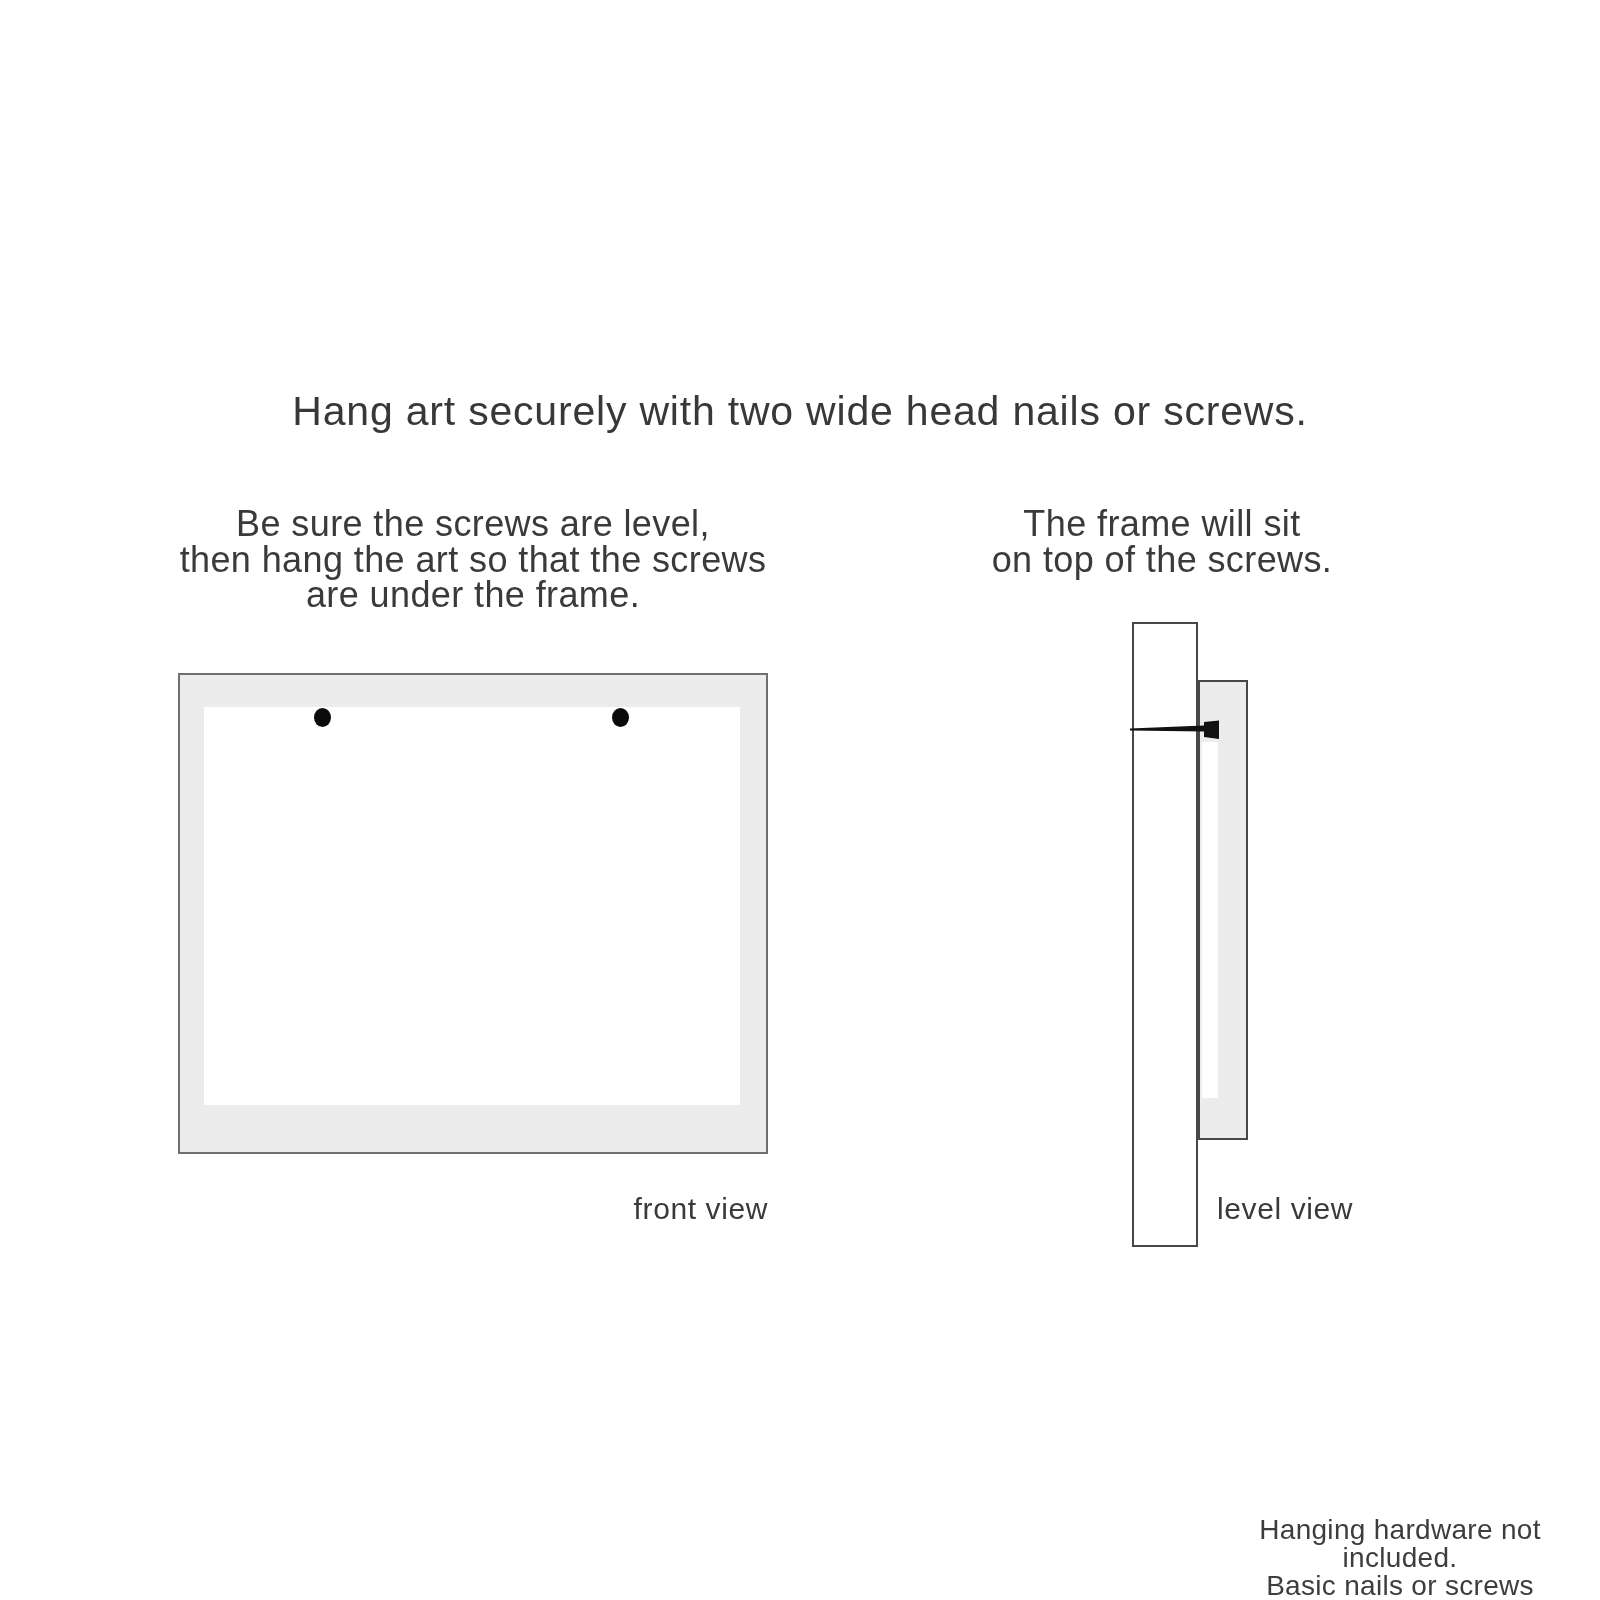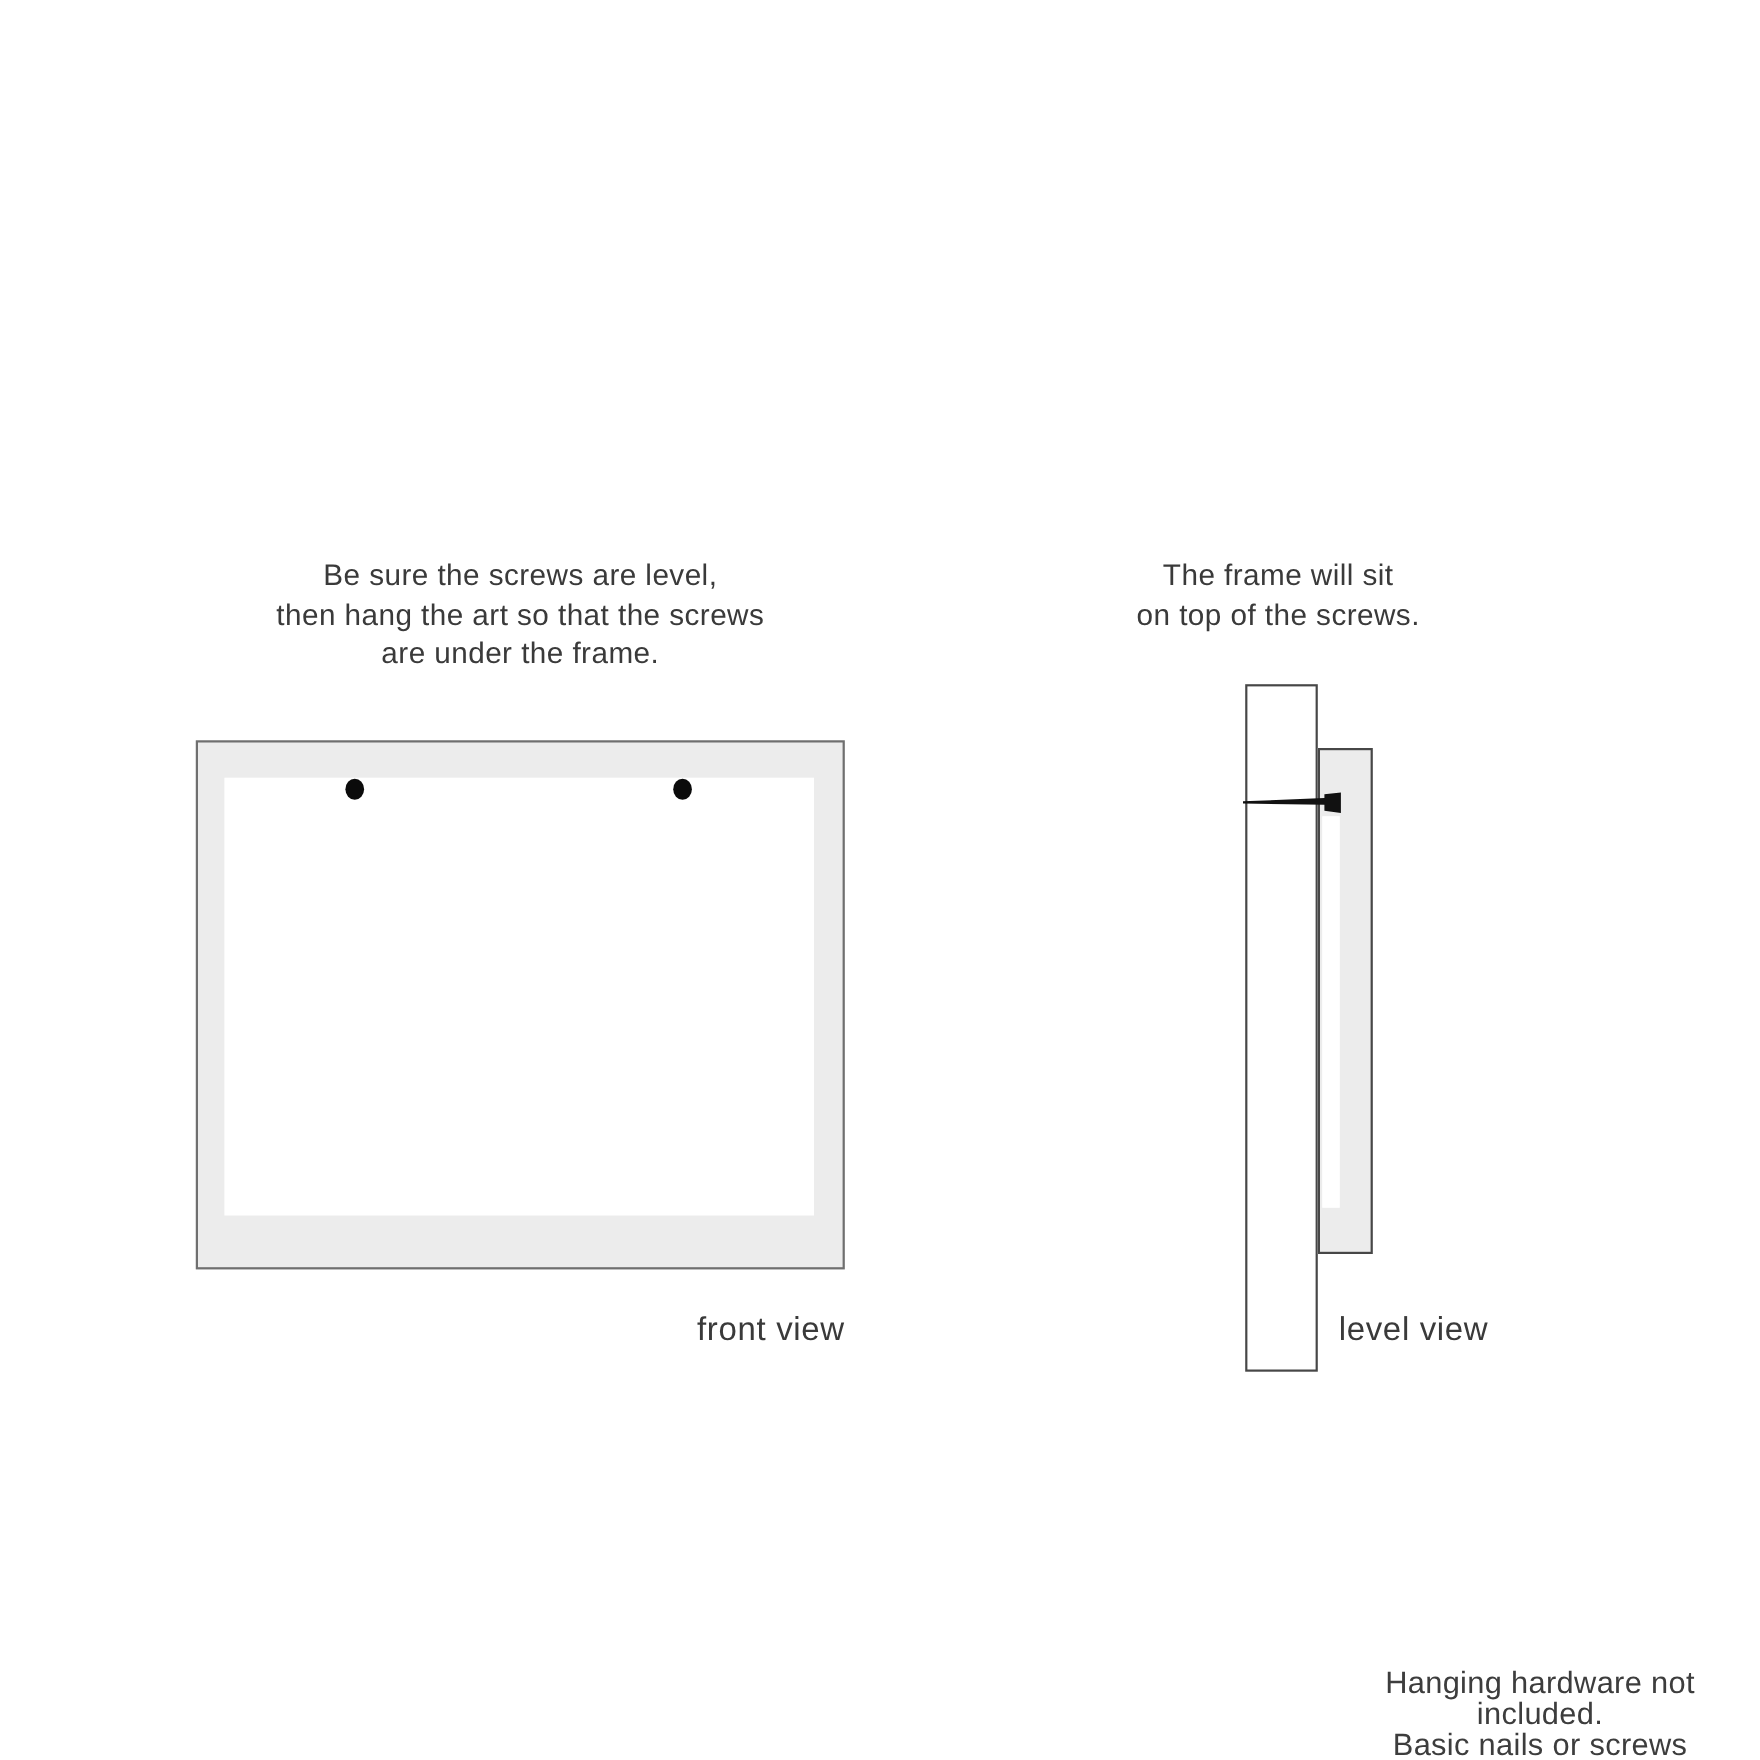--- a/index.html
+++ b/index.html
@@ -24,21 +24,21 @@
     text-align: center;
     font-size: 41px;
     font-weight: 300;
     letter-spacing: 0.8px;
     color: #383838;
   }
   .instr {
     position: absolute;
     top: 506px;
     text-align: center;
-    font-size: 27px;
+    font-size: 36px;
     font-weight: 300;
     letter-spacing: 0.4px;
     line-height: 35.5px;
     color: #3a3a3a;
   }
   .instr.left  { left: 178px; width: 590px; }
   .instr.right { left: 962px; width: 400px; }
 
   
   .frame-outer {
@@ -137,20 +137,21 @@
     letter-spacing: 0.3px;
     line-height: 28px;
     color: #3d3d3d;
   }
 </style>
 </head>
 <body>
 
 <div class="canvas">
 
+  <div class="title">Hang art securely with two wide head nails or screws.</div>
 
   <div class="instr left">
     <div>Be sure the screws are level,</div>
     <div>then hang the art so that the screws</div>
     <div>are under the frame.</div>
   </div>
 
   <div class="instr right">
     <div>The frame will sit</div>
     <div>on top of the screws.</div>

